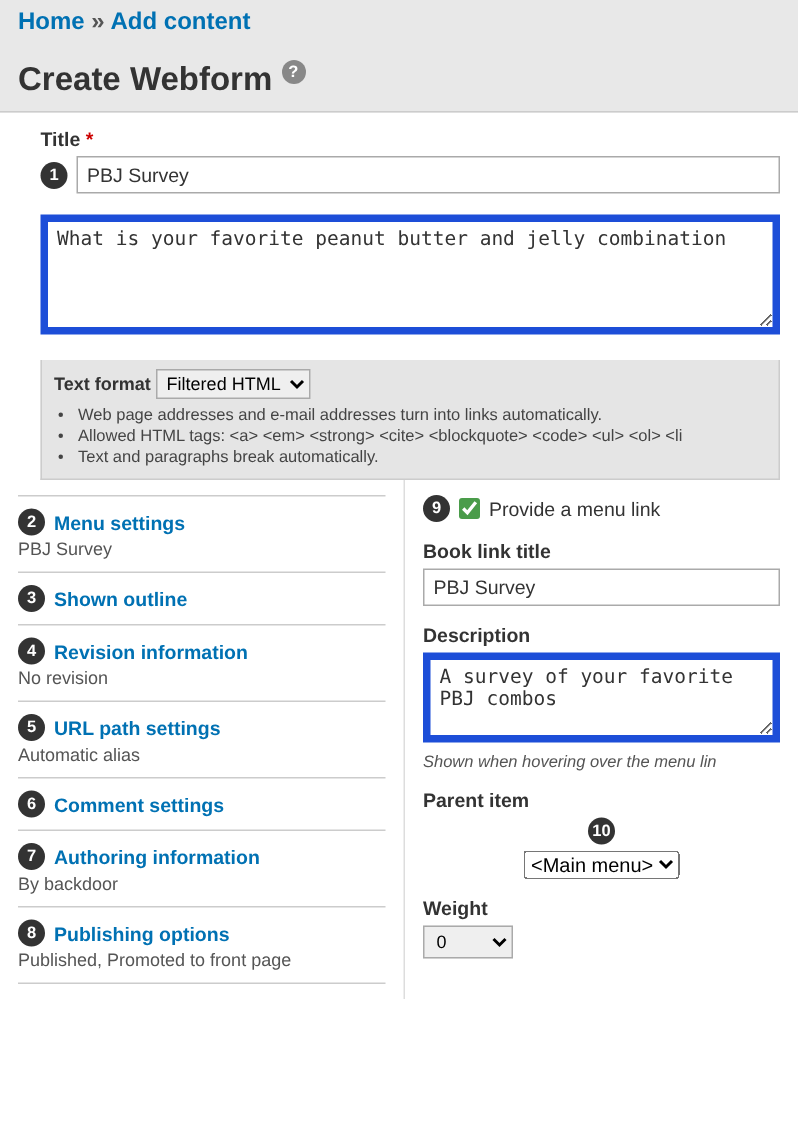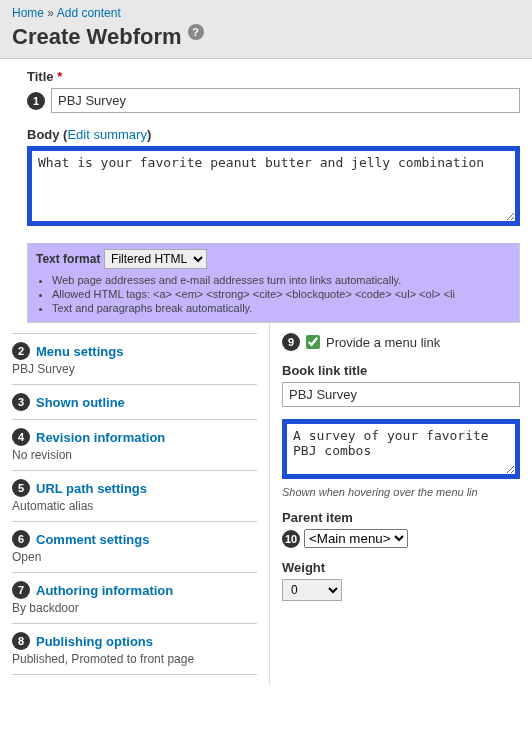--- a/index.html
+++ b/index.html
@@ -11,23 +11,24 @@
       width: 532px;
     }
     a { color: #0071b3; text-decoration: none; }
 
     .header-bar {
       background: #e8e8e8;
       border-bottom: 1px solid #ccc;
       padding: 6px 12px 8px;
     }
     .breadcrumb {
-      font-size: 12px;
+      font-size: 16px;
       color: #555;
-      margin-bottom: 4px;
+      margin-bottom: 16px;
+      font-weight: bold;
     }
     .page-title {
       font-size: 22px;
       font-weight: bold;
       color: #333;
       display: flex;
       align-items: flex-start;
       gap: 6px;
     }
     .help-icon {
@@ -87,21 +88,21 @@
       width: 100%;
       border: 5px solid #1d4ed8;
       padding: 4px 6px;
       font-size: 13px;
       color: #333;
       resize: vertical;
       height: 80px;
     }
 
     .text-format-bar {
-      background: #c4b5fd;
+      background: #e5e5e5;
       border: 1px solid #ccc;
       border-top: none;
       padding: 6px 8px;
     }
     .text-format-bar .format-label {
       font-weight: bold;
       font-size: 12px;
       display: inline;
     }
     .text-format-bar select {
@@ -187,20 +188,21 @@
       font-size: 12px;
       border: 1px solid #aaa;
       padding: 2px 4px;
       width: 60px;
     }
 
     .inline-badge-row {
       display: flex;
       align-items: center;
       gap: 4px;
+      flex-direction: column;
     }
   </style>
 </head>
 <body>
 
 <div class="header-bar">
   <div class="breadcrumb">
     <a>Home</a>
     <span>»</span>
     <a>Add content</a>
@@ -218,24 +220,20 @@
       <span>Title</span>
       <span class="required">*</span>
     </div>
     <div style="display:flex;align-items:center;gap:6px;">
       <span class="circle-badge">1</span>
       <input type="text" style="flex: 1 1 0%;" value="PBJ Survey">
     </div>
   </div>
 
   <div class="field-group">
-    <div class="field-label">
-      <span>Body</span>
-      (<a class="edit-link">Edit summary</a>)
-    </div>
     <textarea style="">What is your favorite peanut butter and jelly combination</textarea>
   </div>
 
   <div class="text-format-bar">
     <span class="format-label">Text format</span>
     <select>
       <option>Filtered HTML</option>
     </select>
     <ul class="format-tips">
       <li>Web page addresses and e-mail addresses turn into links automatically.</li>
@@ -278,21 +276,20 @@
         <span>URL path settings</span>
       </div>
       <div class="sidebar-section-sub">Automatic alias</div>
     </div>
 
     <div class="sidebar-section">
       <div class="sidebar-section-title">
         <span class="circle-badge">6</span>
         <span>Comment settings</span>
       </div>
-      <div class="sidebar-section-sub">Open</div>
     </div>
 
     <div class="sidebar-section">
       <div class="sidebar-section-title">
         <span class="circle-badge">7</span>
         <span>Authoring information</span>
       </div>
       <div class="sidebar-section-sub">By backdoor</div>
     </div>
 
@@ -312,20 +309,21 @@
       <input type="checkbox" checked="" style="">
       <label>Provide a menu link</label>
     </div>
 
     <div class="right-field-group">
       <span class="right-field-label">Book link title</span>
       <input type="text" style="width: 100%;" value="PBJ Survey">
     </div>
 
     <div class="right-field-group">
+      <span class="right-field-label">Description</span>
       <textarea style="height: 60px;">A survey of your favorite PBJ combos</textarea>
       <div class="description-note">Shown when hovering over the menu lin</div>
     </div>
 
     <div class="right-field-group">
       <span class="right-field-label">Parent item</span>
       <div class="inline-badge-row">
         <span class="circle-badge">10</span>
         <select>
           <option>&lt;Main menu&gt;</option>

